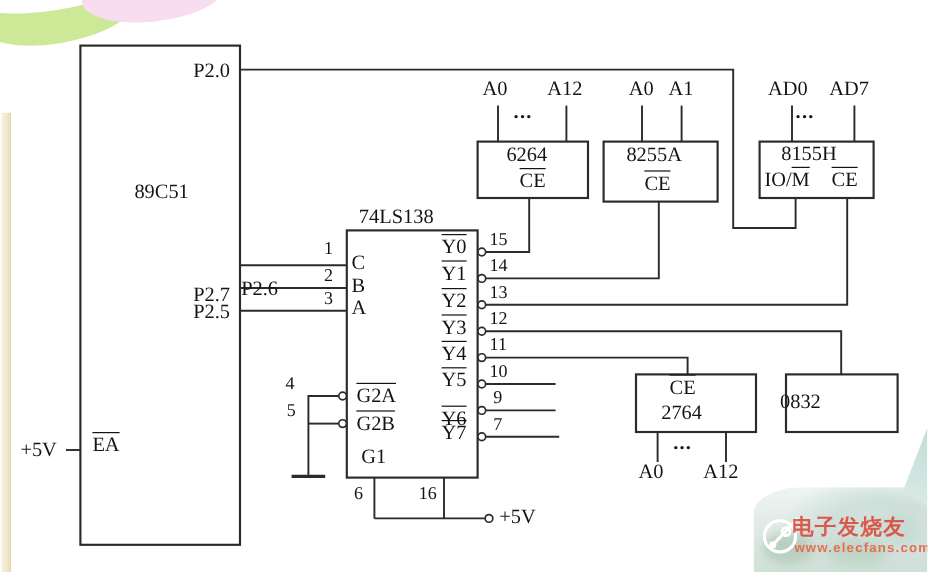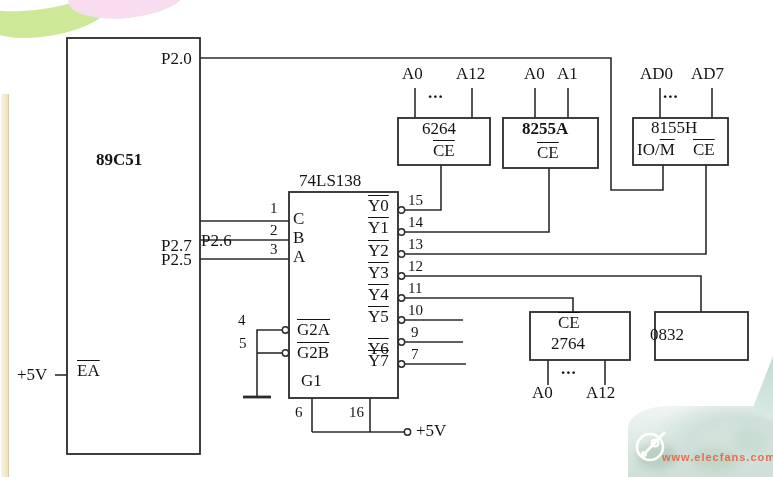--- a/index.html
+++ b/index.html
@@ -96,21 +96,21 @@
       <circle cx="401.5" cy="276" r="3.2"></circle>
       <circle cx="401.5" cy="298" r="3.2"></circle>
       <circle cx="401.5" cy="320" r="3.2"></circle>
       <circle cx="401.5" cy="342" r="3.2"></circle>
       <circle cx="401.5" cy="364" r="3.2"></circle>
       <circle cx="407.5" cy="432" r="3.2"></circle>
     </g>
   </svg>
 
   <span class="lbl" style="left:161px;top:50px;">P2.0</span>
-  <span class="lbl" style="left:96px;top:151px;font-weight:bold;">89C51</span>
+  <span class="lbl" style="left:112px;top:151px;">89C51</span>
   <span class="lbl" style="left:161px;top:213px;margin-top:24px;">P2.7</span>
   <span class="lbl" style="left:161px;top:232px;margin-left:40px;">P2.6</span>
   <span class="lbl" style="left:161px;top:251px;">P2.5</span>
   <span class="lbl ovl" style="left:77px;top:362px;">EA</span>
   <span class="lbl" style="left:17px;top:366px;">+5V</span>
 
   <span class="lbl" style="left:299px;top:172px;">74LS138</span>
   <span class="lbl num" style="left:270px;top:199px;">1</span>
   <span class="lbl num" style="left:270px;top:221px;">2</span>
   <span class="lbl num" style="left:270px;top:240px;">3</span>
@@ -143,21 +143,21 @@
   <span class="lbl num" style="left:408px;top:301px;">10</span>
   <span class="lbl num" style="left:411px;top:323px;">9</span>
   <span class="lbl num" style="left:411px;top:345px;">7</span>
 
   <span class="lbl" style="left:422px;top:120px;">6264</span>
   <span class="lbl ovl" style="left:433px;top:142px;">CE</span>
   <span class="lbl" style="left:402px;top:65px;">A0</span>
   <span class="lbl" style="left:456px;top:65px;">A12</span>
   <span class="lbl dots" style="left:428px;top:84px;">...</span>
 
-  <span class="lbl" style="left:522px;top:120px;font-weight:bold;">8255A</span>
+  <span class="lbl" style="left:522px;top:120px;">8255A</span>
   <span class="lbl ovl" style="left:537px;top:144px;">CE</span>
   <span class="lbl" style="left:524px;top:65px;">A0</span>
   <span class="lbl" style="left:557px;top:65px;">A1</span>
 
   <span class="lbl" style="left:651px;top:119px;">8155H</span>
   <span class="lbl" style="left:637px;top:141px;"><span>IO/</span><span class="ovl">M</span></span>
   <span class="lbl ovl" style="left:693px;top:141px;">CE</span>
   <span class="lbl" style="left:640px;top:65px;">AD0</span>
   <span class="lbl" style="left:691px;top:65px;">AD7</span>
   <span class="lbl dots" style="left:663px;top:84px;">...</span>
@@ -169,15 +169,16 @@
   <span class="lbl" style="left:586px;top:384px;">A12</span>
 
   <span class="lbl" style="left:650px;top:326px;">0832</span>
 
   <svg id="wm-logo" viewBox="0 0 36 42">
     <circle cx="17" cy="23" r="13" fill="none" stroke="#ffffff" stroke-width="2.6"></circle>
     <circle cx="11" cy="30" r="3" fill="#ffffff"></circle>
     <line x1="13" y1="28" x2="32" y2="8" stroke="#ffffff" stroke-width="2.6"></line>
     <circle cx="22" cy="19" r="3.4" fill="none" stroke="#ffffff" stroke-width="2.2"></circle>
   </svg>
+  <span id="wm-brand">电子发烧友</span>
   <span id="wm-url">www.elecfans.com</span>
 
 </div>
 
 </body></html>

